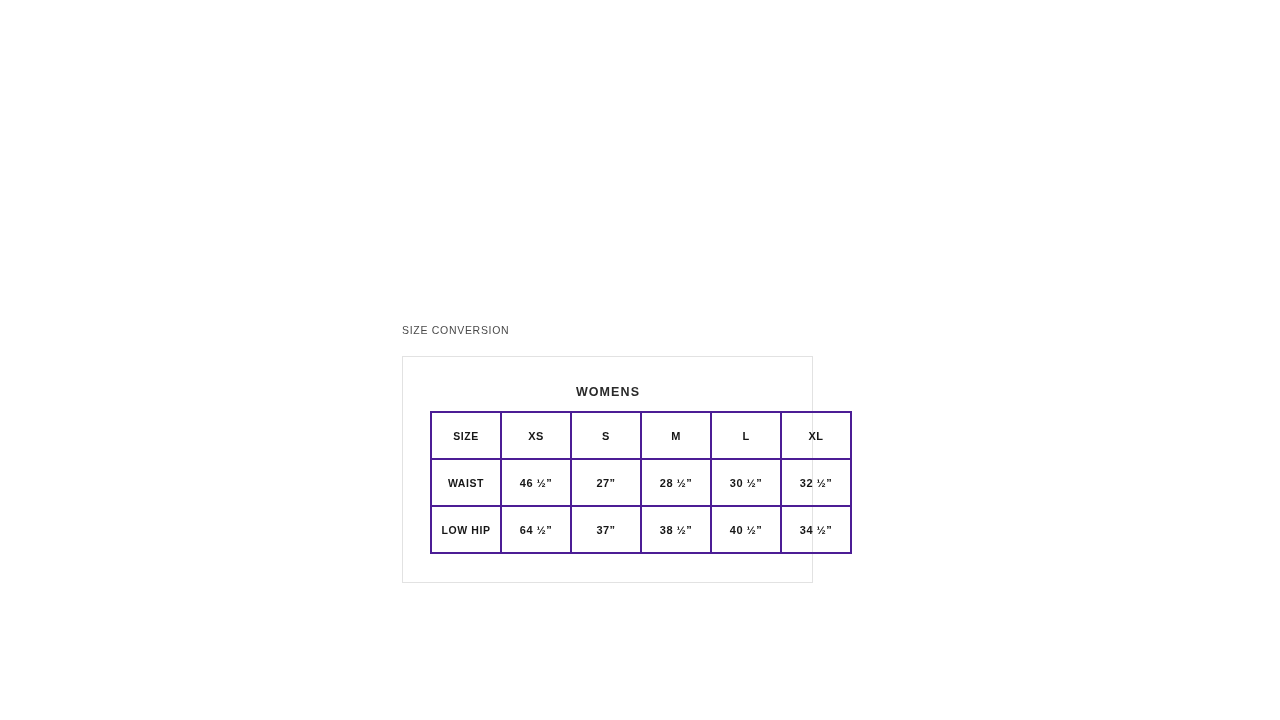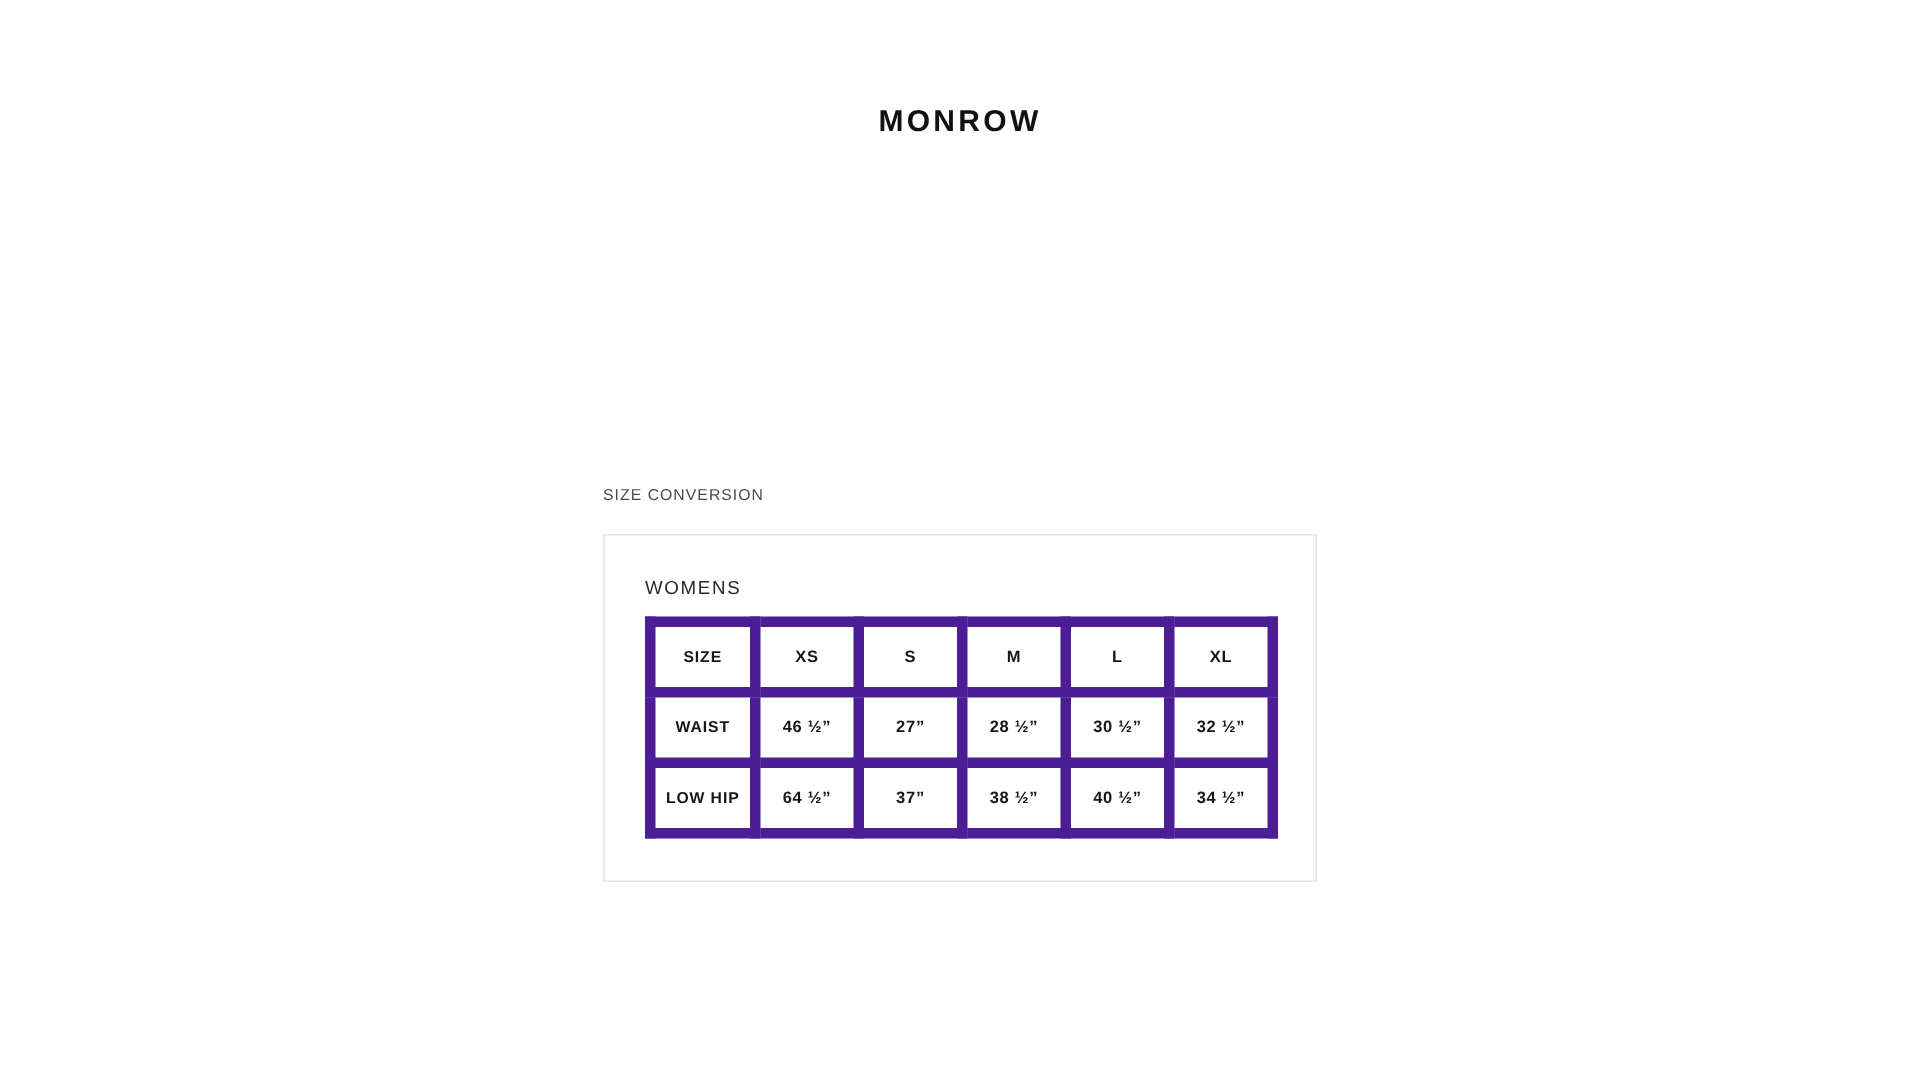--- a/index.html
+++ b/index.html
@@ -32,21 +32,21 @@
     font-weight: 700;
     letter-spacing: 2.2px;
     color: #111111;
   }
 
   
   .conversion-block {
     position: absolute;
     left: 402px;
     top: 324px;
-    width: 476px;
+    width: 411px;
   }
 
   .section-title {
     font-size: 10.5px;
     letter-spacing: 0.7px;
     color: #4a4a4a;
     font-weight: 400;
     margin: 0 0 20px 0;
   }
 
@@ -61,32 +61,33 @@
     border: 1px solid #e2e2e2;
     padding: 28px 26px 28px 27px;
     background: #ffffff;
   }
 
   .panel-heading {
     font-size: 12.5px;
     letter-spacing: 1.1px;
     color: #2a2a2a;
     margin: 0 0 12px 0;
-    font-weight: 400;
+    font-weight: 700;
+    text-align: center;
   }
 
   table.size-table {
     border-collapse: collapse;
     width: 422px;
     table-layout: fixed;
   }
 
   table.size-table td,
   table.size-table th {
-    border: 7px solid #4c1d95;
+    border: 2px solid #4c1d95;
     height: 47px;
     text-align: center;
     vertical-align: middle;
     font-size: 11px;
     font-weight: 700;
     letter-spacing: 0.5px;
     color: #161616;
     padding: 0 2px;
   }
 
@@ -97,21 +98,20 @@
     letter-spacing: 0.6px;
   }
 
   table.size-table col.col-size { width: 70px; }
 </style>
 </head>
 <body>
 
 <div class="page">
 
-  <div class="brand">MONROW</div>
 
   <div class="conversion-block">
 
     <p class="section-title">SIZE CONVERSION</p>
 
 
     <div class="panel">
 
       <p class="panel-heading">WOMENS</p>
 

